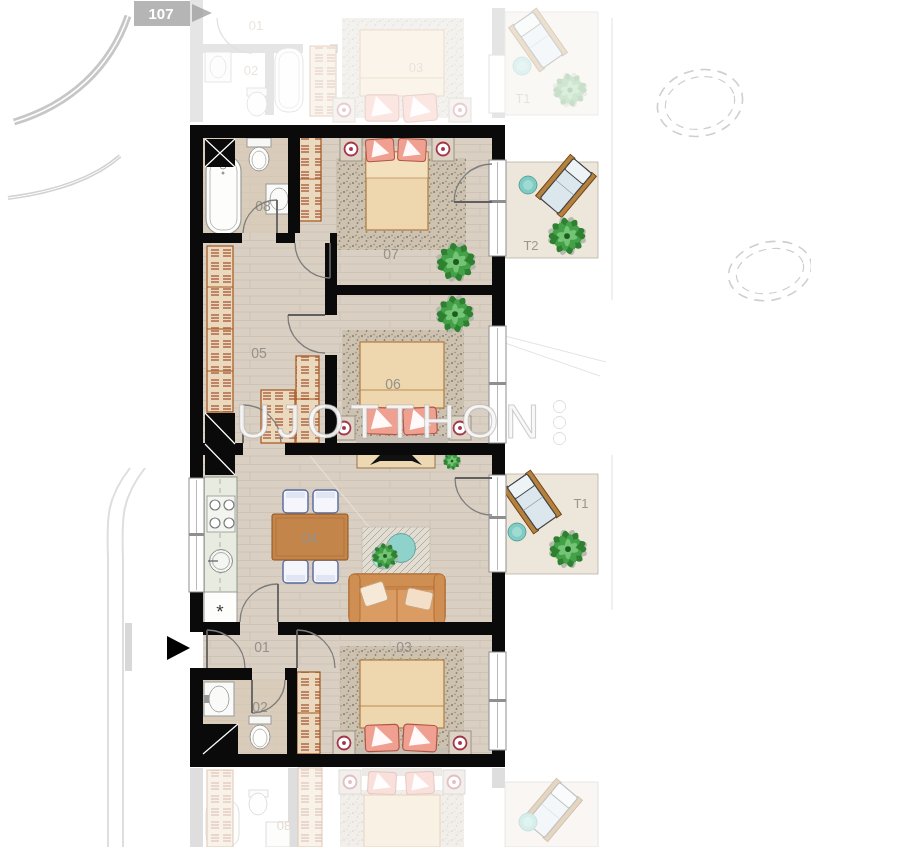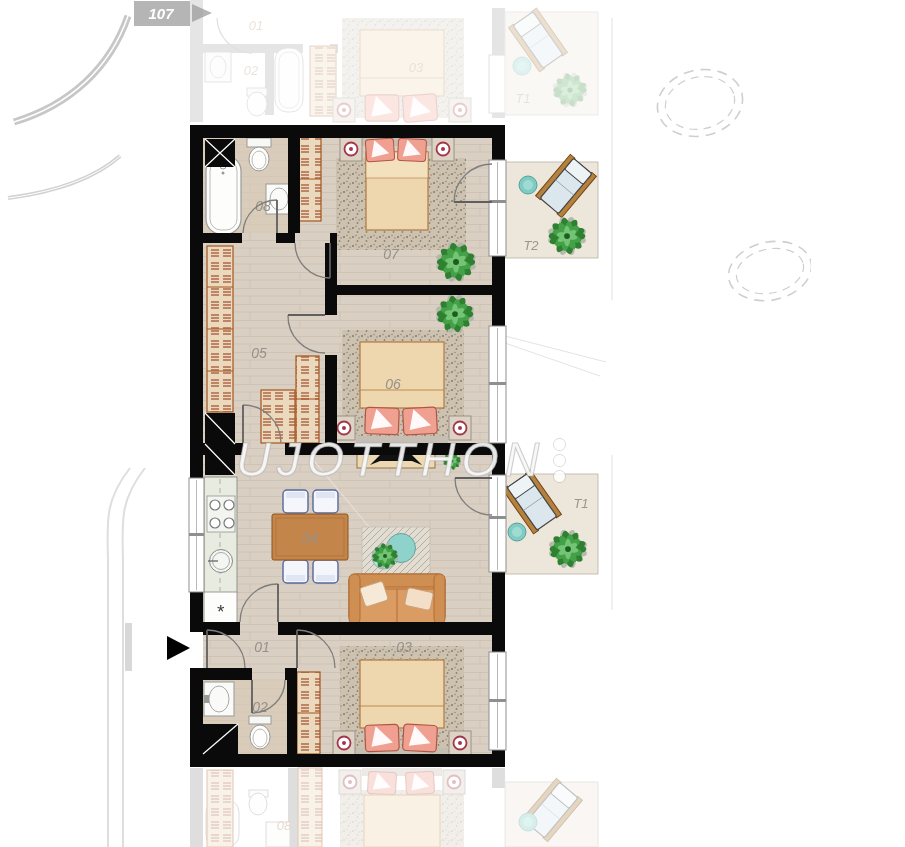--- a/index.html
+++ b/index.html
@@ -1,29 +1,29 @@
 <!DOCTYPE html>
 <html><head>
 <meta charset="utf-8">
 <style>
   html,body{margin:0;padding:0;background:#ffffff;}
   .canvas{position:relative;width:811px;height:847px;background:#ffffff;overflow:hidden;
-          font-family:"Liberation Sans",sans-serif;font-style:italic;}
+          font-family:"Liberation Sans",sans-serif;}
   .canvas svg{position:absolute;left:0;top:0;}
   .room-label{font-family:"Liberation Sans",sans-serif;font-size:14px;fill:#96918a;}
   .terr-label{font-family:"Liberation Sans",sans-serif;font-size:13px;fill:#9a958e;}
   .faded-label{font-family:"Liberation Sans",sans-serif;font-size:13px;fill:#b09070;}
   .tag-label{font-family:"Liberation Sans",sans-serif;font-size:15px;font-weight:bold;fill:#ffffff;}
   .star-label{font-family:"Liberation Sans",sans-serif;font-size:19px;fill:#3a3a3a;}
   .watermark{position:absolute;left:236px;top:398px;display:flex;align-items:center;gap:8px;
              font-size:48px;line-height:48px;letter-spacing:6px;font-weight:normal;
              color:rgba(255,255,255,0.85);
              -webkit-text-stroke:1.1px rgba(172,172,172,0.5);
              text-shadow:0 0 1px rgba(172,172,172,0.55);
-             pointer-events:none;user-select:none;z-index:5;margin-top:38px;}
+             pointer-events:none;user-select:none;z-index:5;}
   .watermark .dots{display:flex;flex-direction:column;gap:5px;margin:0 1px;}
   .watermark .dots i{width:11px;height:11px;border-radius:50%;
              background:rgba(255,255,255,0.85);box-shadow:0 0 0 1px rgba(172,172,172,0.45);}
 </style>
 </head>
 <body>
 
 <div class="canvas">
 <svg width="905" height="847" viewBox="0 0 905 847">
   <defs>

